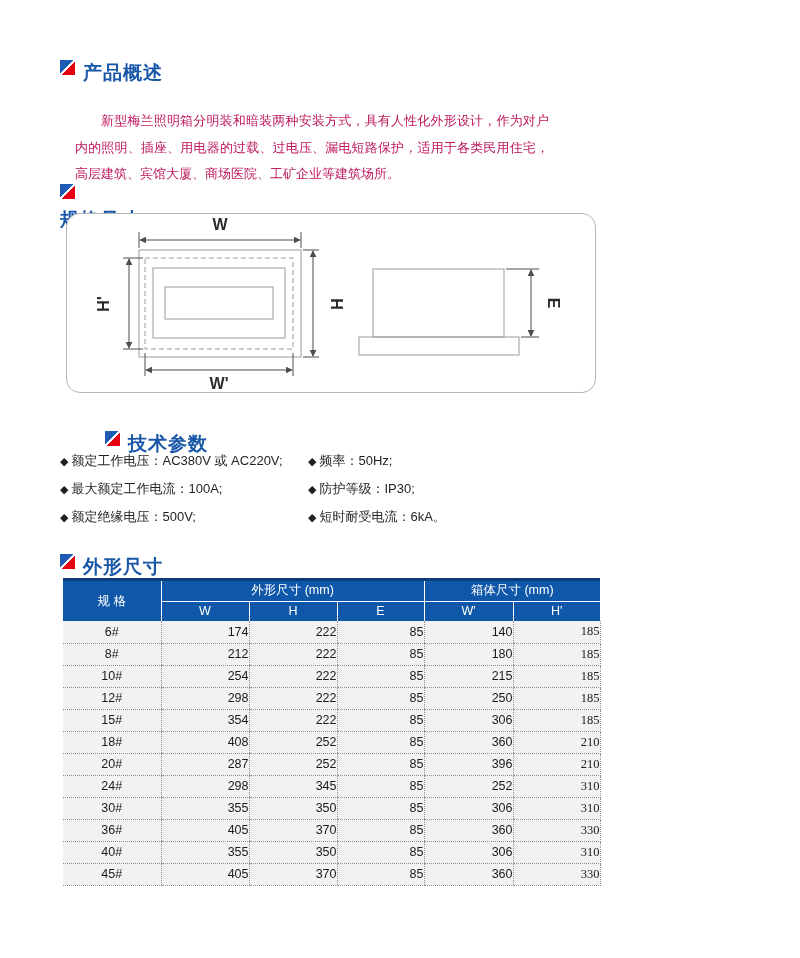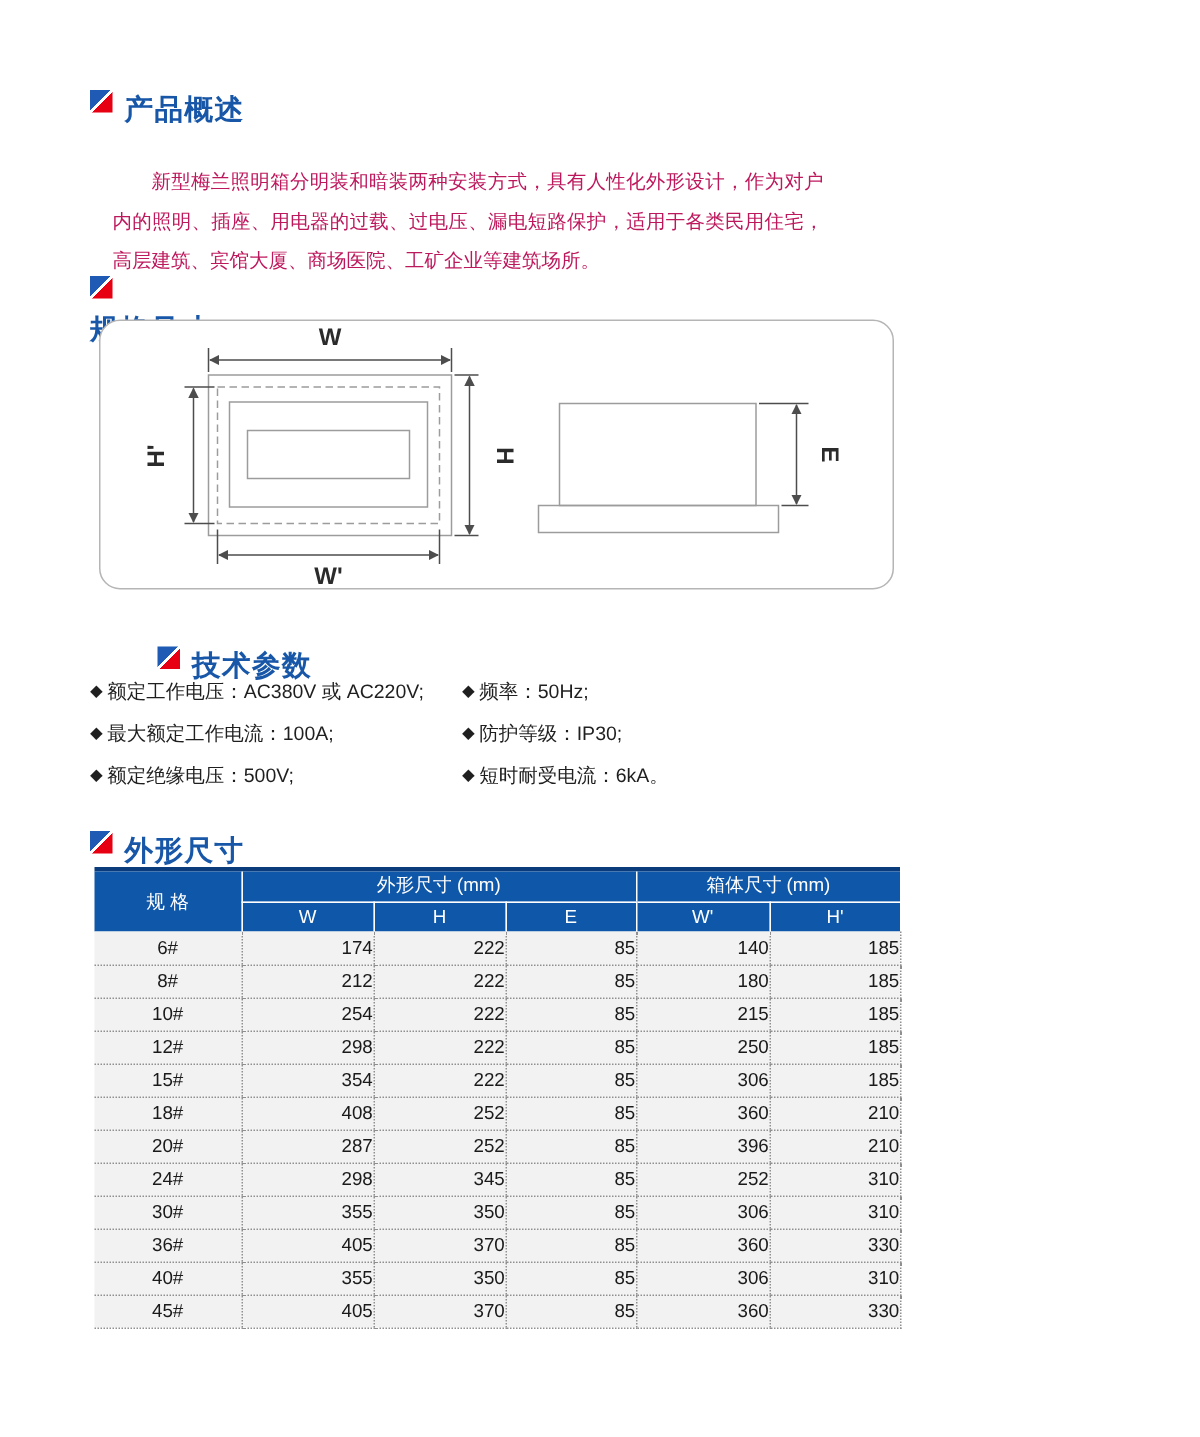--- a/index.html
+++ b/index.html
@@ -30,21 +30,21 @@
   .spec-table-wrap { position:absolute; top:578px; left:63px; width:537px;
     border-top:3px solid #0a3c7c; }
   table.spec { width:537px; border-collapse:collapse; table-layout:fixed; }
   table.spec th { background:#0f57a8; color:#ffffff; font-weight:normal;
     font-size:12.5px; text-align:center; padding:0; height:20px; }
   table.spec thead th.grp { border-bottom:1px solid #ffffff; }
   table.spec thead th.vsep { border-left:1px solid #ffffff; }
   table.spec td { background:#f2f2f2; color:#1a1a1a; font-size:12.5px; text-align:center;
     height:22px; padding:0; border-bottom:1px dotted #8f8f8f; }
   table.spec td + td { border-left:1px dotted #8f8f8f;text-align:right; }
-  table.spec td:last-child { border-right:1px dotted #8f8f8f; }
+  table.spec td:last-child { border-right:1px dotted #8f8f8f;font-family:Liberation Serif, serif; }
 
   svg text { font-family:"Liberation Sans","DejaVu Sans",sans-serif; }
 </style>
 </head>
 <body>
 
 <div class="page">
 
   <div class="sec-head" style="top:60px; left:60px;">
     <span class="sec-icon"></span>

